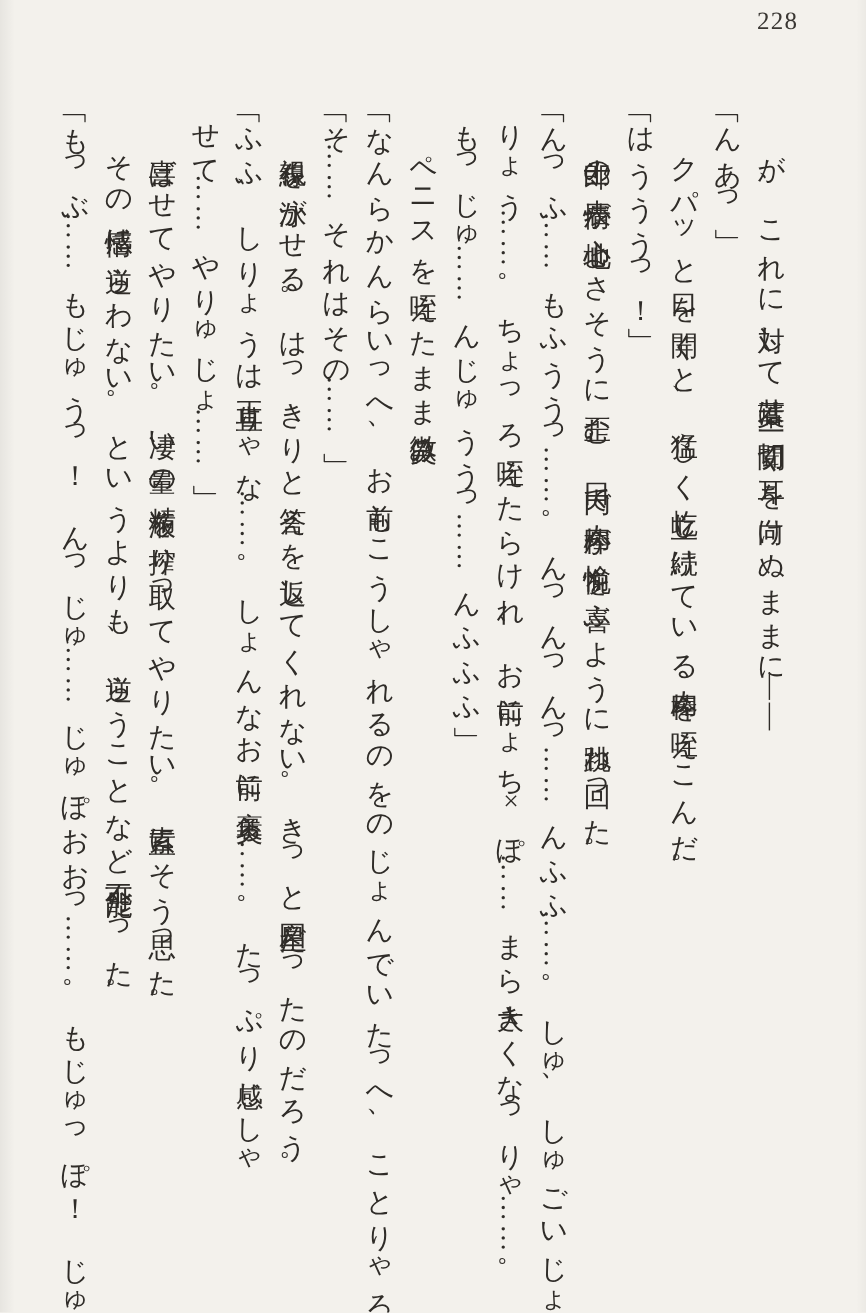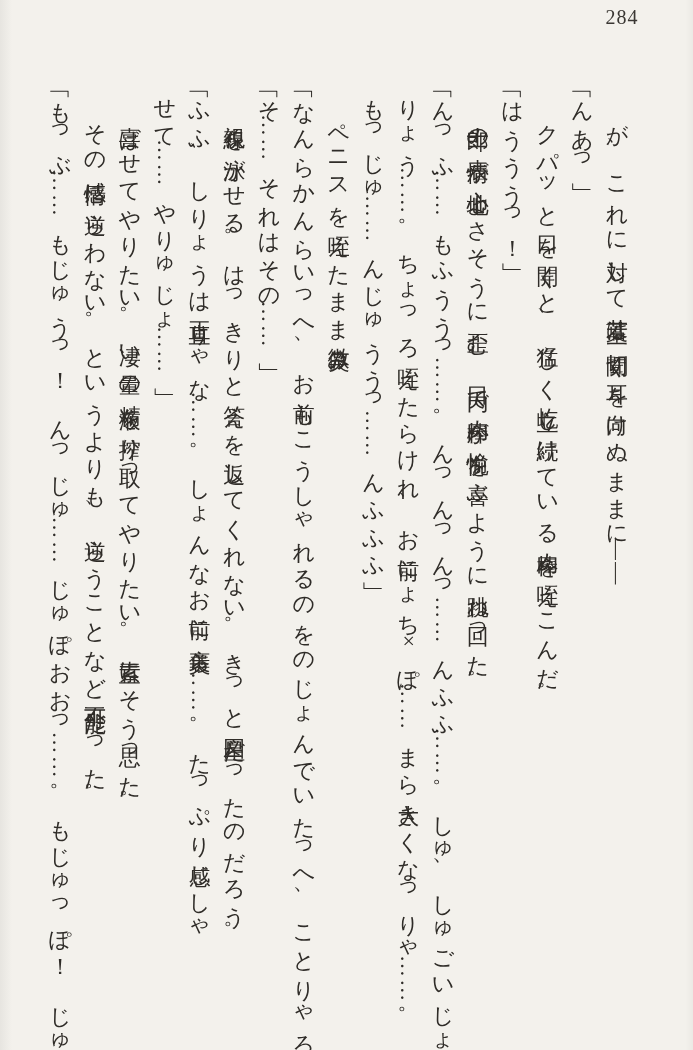--- a/index.html
+++ b/index.html
@@ -52,21 +52,21 @@
   }
   .tcol.indent {
     text-indent: 24.5px;
   }
 </style>
 </head>
 <body>
 
 <div class="page-surface"></div>
 
-<div class="page-number">284</div>
+<div class="page-number">228</div>
 
 <div class="text-area">
   <div class="tcol indent">が、これに対して若葉は一切聞く耳を向けぬままに――</div>
   <div class="tcol">「んあっ」</div>
   <div class="tcol indent">クパッと口を開くと、猛々しく屹立し続けている肉棒を咥えこんだ。</div>
   <div class="tcol">「はうううっ！」</div>
   <div class="tcol indent">士郎の表情が心地よさそうに歪む。口内で肉棒が愉悦を喜ぶように跳ね回った。</div>
   <div class="tcol">「んっふ……もふううっ……。んっんっんっ……んふふ……。しゅ、しゅごいじょし</div>
   <div class="tcol">りょう……。ちょっろ咥えたらけれ、お前にょち×ぽ……まら大きくなっりゃ……。</div>
   <div class="tcol">もっじゅ……んじゅううっ……んふふふ」</div>

